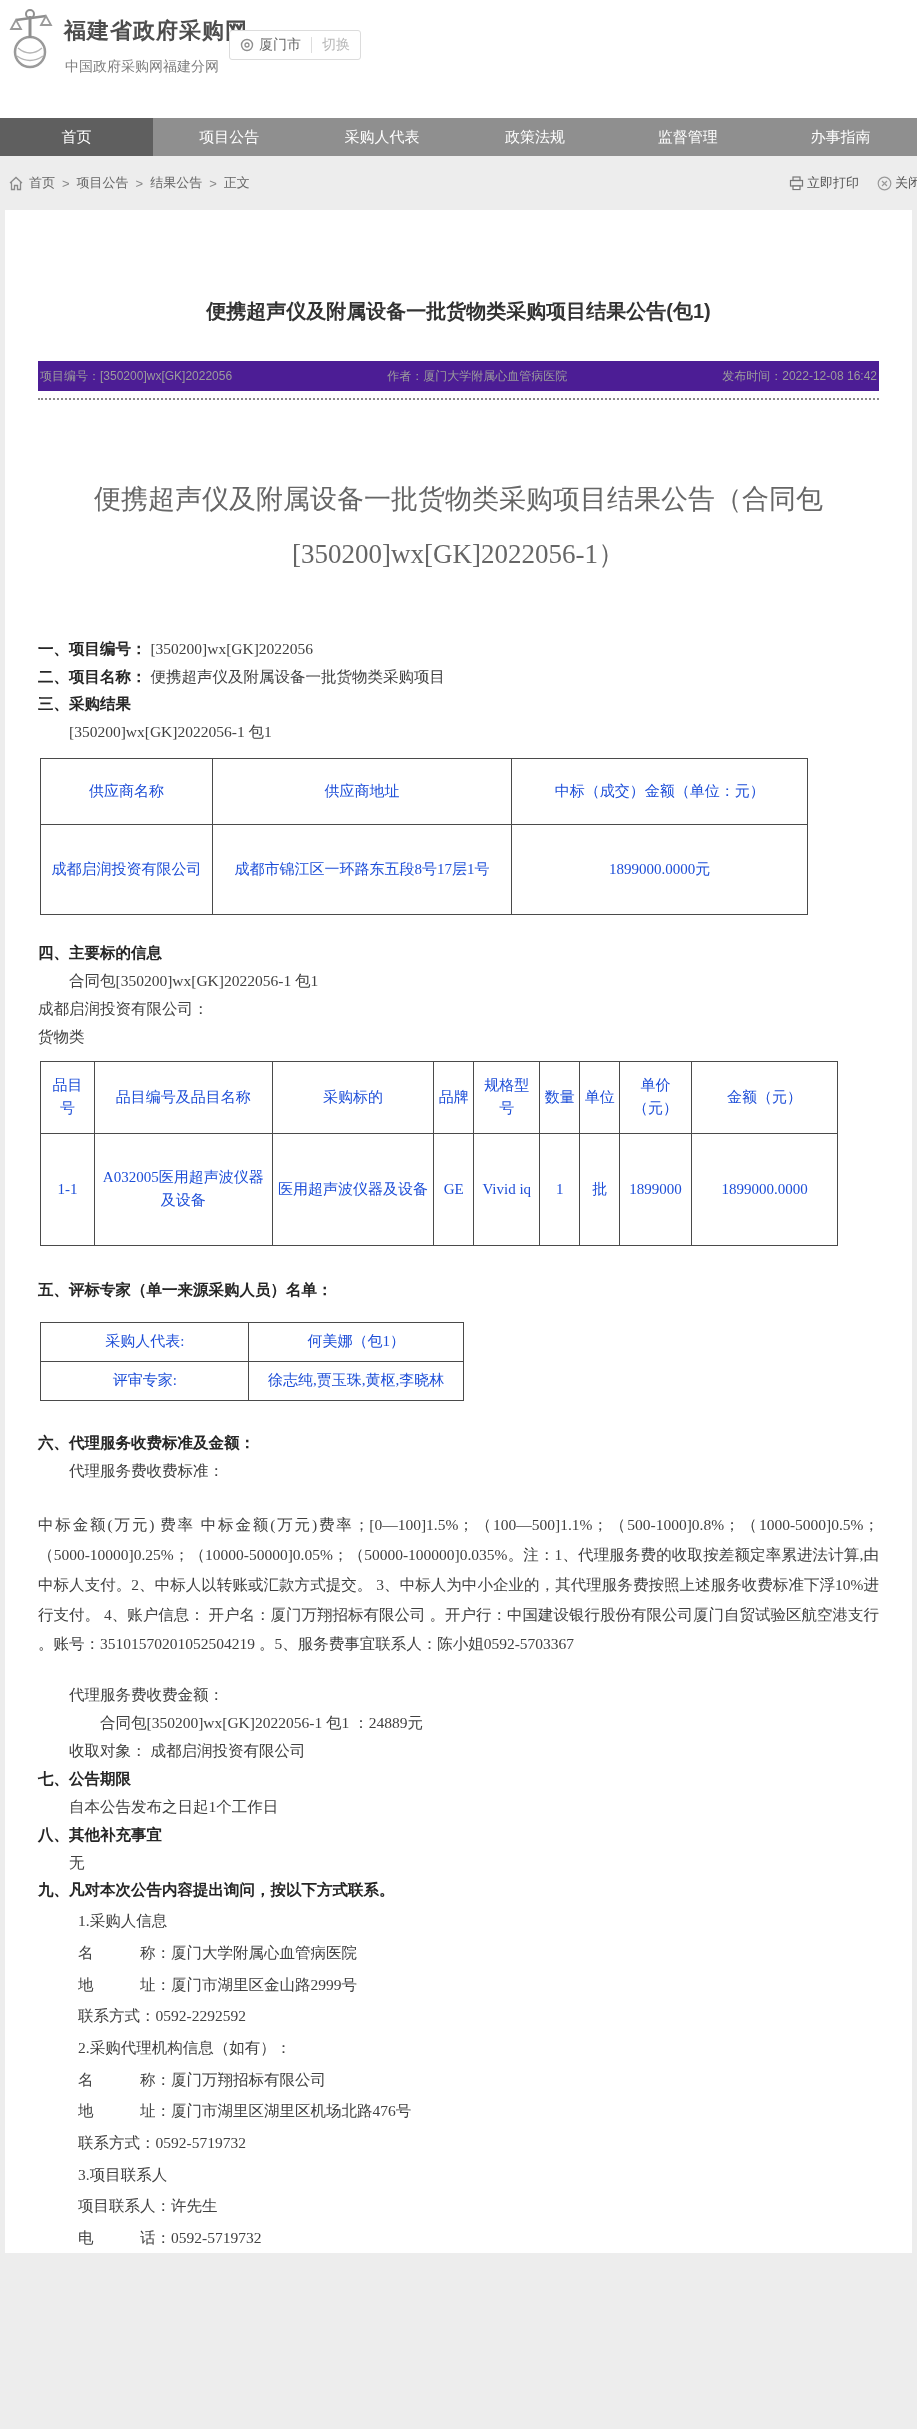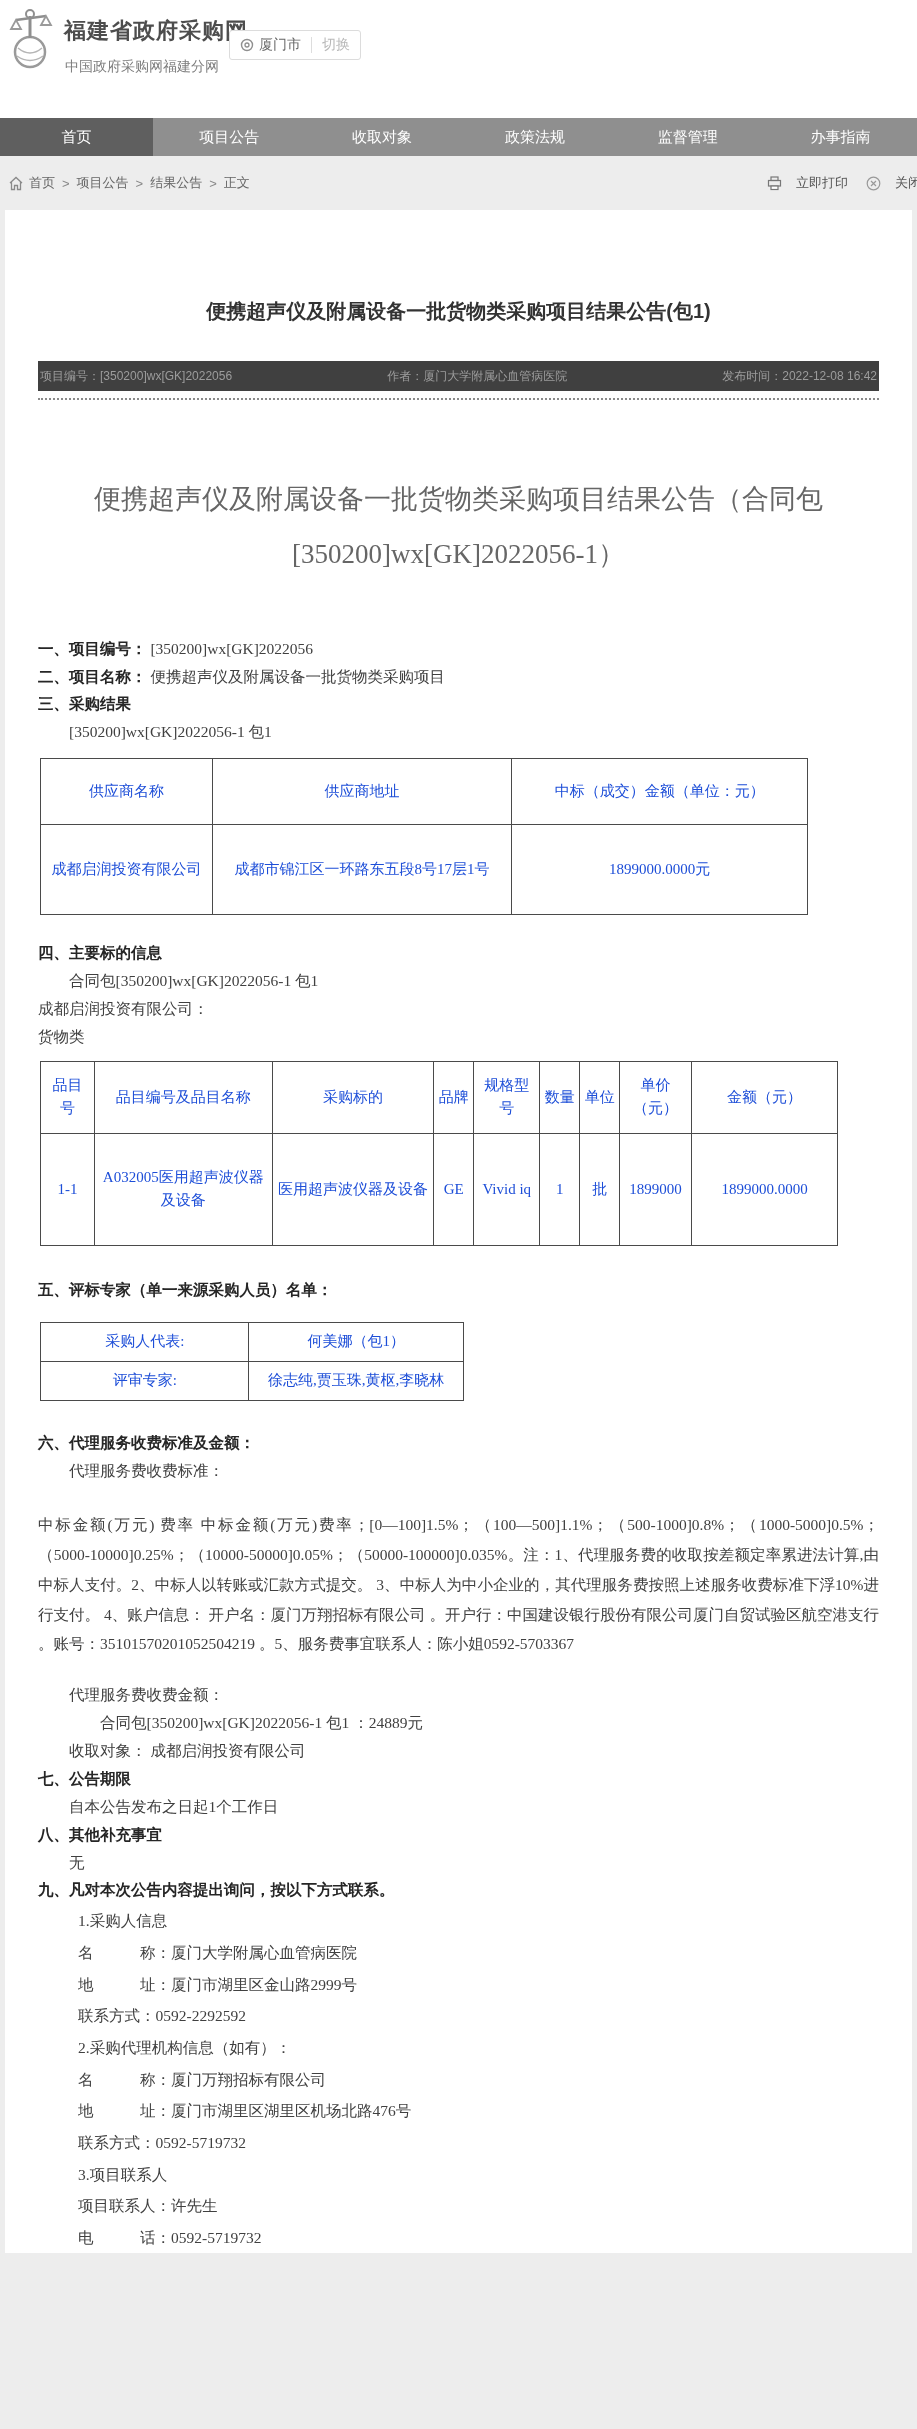--- a/index.html
+++ b/index.html
@@ -19,28 +19,28 @@
   
   .main-nav { height: 38px; background: #8f8f8f; display: flex; }
   .nav-item { width: 152.83px; display: flex; align-items: center; justify-content: center; color: #fff; font-size: 15px; cursor: pointer; }
   .nav-item.active { background: #5f5f5f; }
 
   
   .crumb-bar { height: 54px; display: flex; align-items: center; justify-content: space-between; padding: 0 10px 0 8px; color: #666; font-size: 13px; overflow: hidden; }
   .crumb-left { display: flex; align-items: center; gap: 5px; }
   .crumb-sep { color: #888; margin: 0 2px; }
   .crumb-right { display: flex; align-items: center; gap: 18px; margin-right: -14px; white-space: nowrap; }
-  .tool-btn { display: flex; align-items: center; gap: 14px; cursor: pointer; color: #555; }
+  .tool-btn { display: flex; align-items: center; gap: 3px; cursor: pointer; color: #555; }
 
   
   .card { margin: 0 5px; background: #fff; padding: 88px 33px 0 33px; }
 
   .article-title { text-align: center; font-size: 20px; font-weight: bold; color: #333; }
 
-  .meta-bar { margin-top: 36px; height: 30px; background: #404040; display: flex; align-items: center; justify-content: space-between; padding: 0 2px; font-size: 12px; color: #9c9c9c; }
+  .meta-bar { margin-top: 36px; height: 30px; background: #4c1d95; display: flex; align-items: center; justify-content: space-between; padding: 0 2px; font-size: 12px; color: #9c9c9c; }
   .meta-dotted { margin-top: 7px; border-bottom: 2px dotted #8a8a8a; }
 
   .big-title { margin: 72px auto 0 auto; width: 92%; text-align: center; font-family: "Liberation Serif", serif; font-size: 27px; color: #666; line-height: 2.05; font-weight: normal; }
 
   .body-serif { font-family: "Liberation Serif", serif; color: #404040; font-size: 15.5px; }
   .sec { line-height: 1.8; }
   .sec-h { font-weight: bold; color: #262626; }
   .ind-1 { padding-left: 31px; }
   .ind-2 { padding-left: 62px; }
   .contact-block { padding-left: 40px; }
@@ -86,21 +86,21 @@
     </span>
     <span>厦门市</span>
     <span class="divider"></span>
     <span class="switch">切换</span>
   </div>
 </div>
 
 <div class="main-nav">
   <div class="nav-item active">首页</div>
   <div class="nav-item">项目公告</div>
-  <div class="nav-item">收取对象</div>
+  <div class="nav-item">采购人代表</div>
   <div class="nav-item">政策法规</div>
   <div class="nav-item">监督管理</div>
   <div class="nav-item">办事指南</div>
 </div>
 
 <div class="crumb-bar">
   <div class="crumb-left">
     <span>
       <svg width="16" height="15" viewBox="0 0 16 15">
           <path d="M2 7 L8 1.5 L14 7 M3.5 6.2 V13.5 H6.5 V9.5 H9.5 V13.5 H12.5 V6.2" fill="none" stroke="#8a8a8a" stroke-width="1.3"></path>

